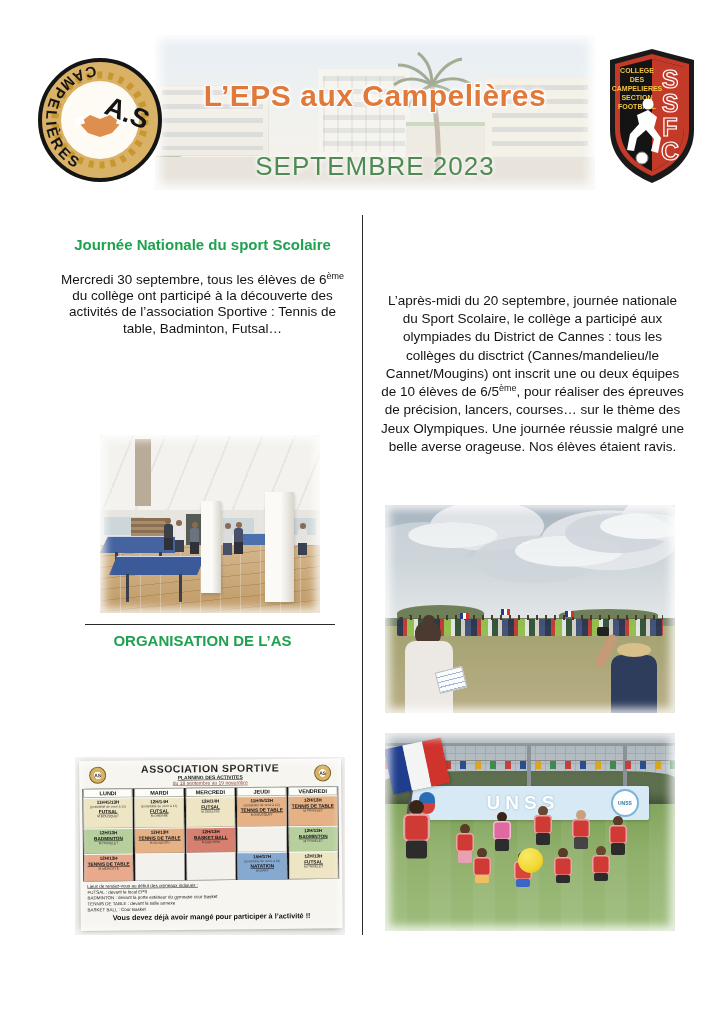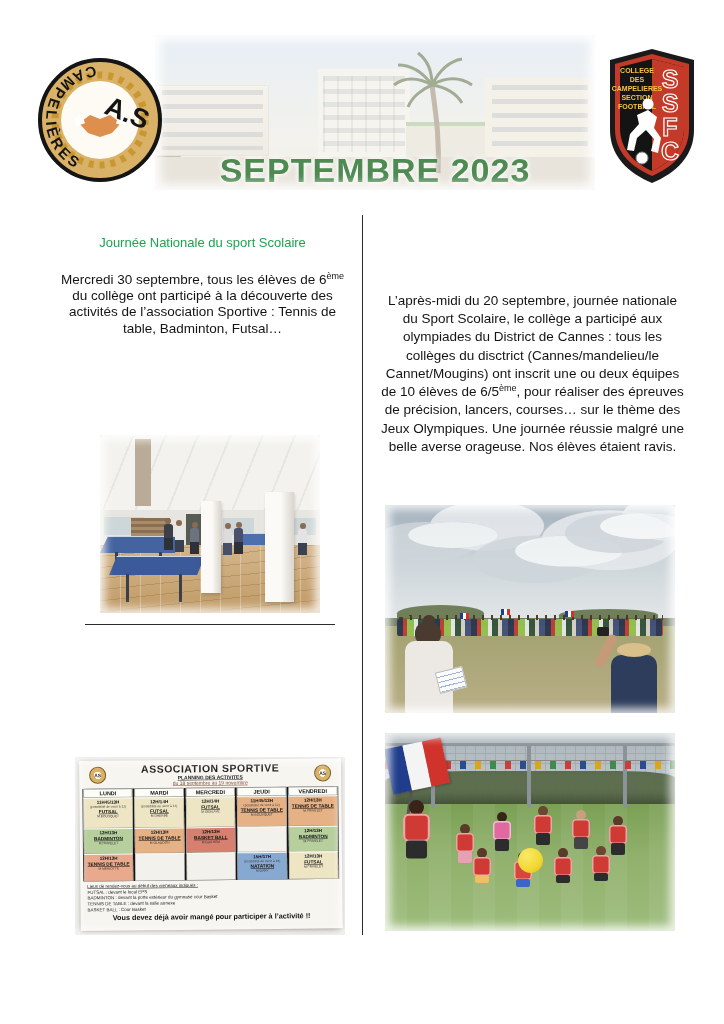--- a/index.html
+++ b/index.html
@@ -23,31 +23,31 @@
   .b-bld.r{left:75%;top:28%;width:25%;height:50%;background:#ece7db;}
   .b-low{position:absolute;left:57%;top:56%;width:18%;height:24%;background:#e4ddcf;border-top:4px solid #a9c096;}
   .b-trees{position:absolute;left:-3%;top:38%;width:12%;height:42%;background:#7c8a63;border-radius:45%;opacity:.8;}
   .b-ground{position:absolute;left:0;bottom:0;width:100%;height:21%;background:#d8d1c3;}
   .b-palm{position:absolute;left:53%;top:10%;}
   .b-veil{position:absolute;inset:0;background:rgba(255,255,255,.32);}
   .banner-title{position:absolute;left:0;top:44px;width:100%;text-align:center;
      font-size:30px;font-weight:bold;color:var(--title-orange,#e0793a);letter-spacing:.5px;
      text-shadow:0 0 4px #fff,0 0 7px #fff,1px 1px 0 #fff,-1px -1px 0 #fff,1px -1px 0 #fff,-1px 1px 0 #fff;}
   .banner-subtitle{position:absolute;left:0;top:116px;width:100%;text-align:center;
-     font-size:34px;font-weight:700;color:var(--date-green,#4e8a52);letter-spacing:1px;
+     font-size:26px;font-weight:400;color:var(--date-green,#4e8a52);letter-spacing:1px;
      text-shadow:0 0 4px #fff,0 0 6px #fff;}
   .banner::after{content:"";position:absolute;inset:0;box-shadow:inset 0 0 10px 6px rgba(255,255,255,.85);pointer-events:none;}
 
   
   .logo-as{position:absolute;left:37px;top:57px;width:126px;height:126px;}
   .logo-ssfc{position:absolute;left:606px;top:46px;width:92px;height:140px;}
 
   
   .divider{position:absolute;left:362px;top:215px;width:1px;height:720px;background:#2b2b2b;}
-  .h-green{position:absolute;font-size:13px;font-weight:normal;text-align:center;
+  .h-green{position:absolute;font-size:15px;font-weight:bold;text-align:center;
      color:var(--heading-green,#1fa24f);line-height:1.15;}
   .para{position:absolute;font-size:13.5px;color:#141414;}
   .para .sup{font-size:9px;vertical-align:super;line-height:0;}
   .rule{position:absolute;height:1px;background:#2b2b2b;}
 
   #p-left1{left:60px;top:272px;width:285px;text-align:center;line-height:1.2;}
   #p-left1 .p2{display:block;text-align:left;}
   #p-left2{left:60px;top:662px;width:285px;text-align:center;line-height:1.2;}
   #p-right{left:380px;top:292px;width:305px;text-align:center;line-height:1.35;}
 
@@ -187,20 +187,21 @@
             <path d="M44,34 C34,20 22,14 10,14"></path>
           <path d="M44,34 C44,18 38,8 30,2"></path>
             <path d="M44,34 C52,18 62,10 74,8"></path>
           <path d="M44,34 C58,26 72,26 84,34"></path>
             <path d="M44,34 C56,36 68,42 74,52"></path>
           <path d="M44,34 C34,38 24,46 20,56"></path>
         </g>
       </svg>
       <div class="b-veil"></div>
     </div>
+    <div class="banner-title">L’EPS aux Campelières</div>
     <div class="banner-subtitle">SEPTEMBRE 2023</div>
   </div>
 
   <svg class="logo-as" viewBox="0 0 126 126">
     <circle cx="63" cy="63" r="60" fill="#d9b167" stroke="#141414" stroke-width="4"></circle>
     <circle cx="63" cy="63" r="39" fill="#fdfbf4"></circle>
     <circle cx="63" cy="63" r="45" fill="none" stroke="#c9972f" stroke-width="7" stroke-dasharray="5 6"></circle>
     <path d="M42,66 l11,-8 10,4 10,-4 11,8 -9,10 -12,4 -12,-4 z" fill="#de8f4d"></path>
     <rect x="38" y="60" width="9" height="8" fill="#fff" transform="rotate(-18 42 64)"></rect>
     <rect x="80" y="60" width="9" height="8" fill="#fff" transform="rotate(18 84 64)"></rect>
@@ -271,20 +272,21 @@
     <div class="fig" style="left:34%;top:51%;background:linear-gradient(#e8e8e8 0 55%,#394050 55%);"></div>
     <div class="fig" style="left:41%;top:52%;background:linear-gradient(#6b7280 0 55%,#2e3138 55%);"></div>
     <div class="fig" style="left:56%;top:53%;background:linear-gradient(#dcdcdc 0 55%,#46506a 55%);"></div>
     <div class="fig" style="left:61%;top:52%;background:linear-gradient(#49506a 0 55%,#2e3138 55%);"></div>
     <div class="fig" style="left:90%;top:53%;background:linear-gradient(#e3e3e3 0 55%,#394050 55%);"></div>
     <div class="tt-pillar" style="left:46%;top:37%;width:9%;height:52%;"></div>
     <div class="tt-pillar" style="left:75%;top:32%;width:13%;height:62%;"></div>
   </div>
 
   <div class="rule" style="left:85px;top:624px;width:250px;"></div>
+  <div class="h-green" style="left:60px;top:632px;width:285px;">ORGANISATION DE L’AS</div>
 
   <div class="photo planning" style="left:75px;top:757px;width:270px;height:178px;">
     <div class="pl-paper">
       <div class="pl-header">
         <span class="pl-minilogo">AS</span>
         <div class="pl-titles">
           <div class="pl-title">ASSOCIATION SPORTIVE</div>
           <div class="pl-sub">PLANNING DES ACTIVITES</div>
           <div class="pl-dates">du 18 septembre au 19 novembre</div>
         </div>
@@ -432,20 +434,25 @@
   <div class="photo" style="left:385px;top:733px;width:290px;height:198px;">
     <div class="f2-sky"></div>
     <div class="f2-trees"></div>
     <div class="f2-grass"></div>
     <div class="f2-net"></div>
     <div class="f2-bar"></div>
     <div class="f2-post" style="left:16%;"></div>
     <div class="f2-post" style="left:49%;"></div>
     <div class="f2-post" style="left:82%;"></div>
     <div class="f2-bunt"></div>
+    <div class="f2-banner">
+      <span class="smark"></span>
+      <span class="btext">UNSS</span>
+      <span class="bcircle">UNSS</span>
+    </div>
     <div class="f2-pole"></div>
     <div class="f2-flag">
         <i></i>
         <i></i>
         <i></i>
       </div>
     <div class="kid" style="left:4%;top:34%;transform:scale(1.5);transform-origin:top left;">
       <span class="kh" style="background:#3a241a;"></span>
         <span class="kb"></span>
         <span class="kl"></span>

